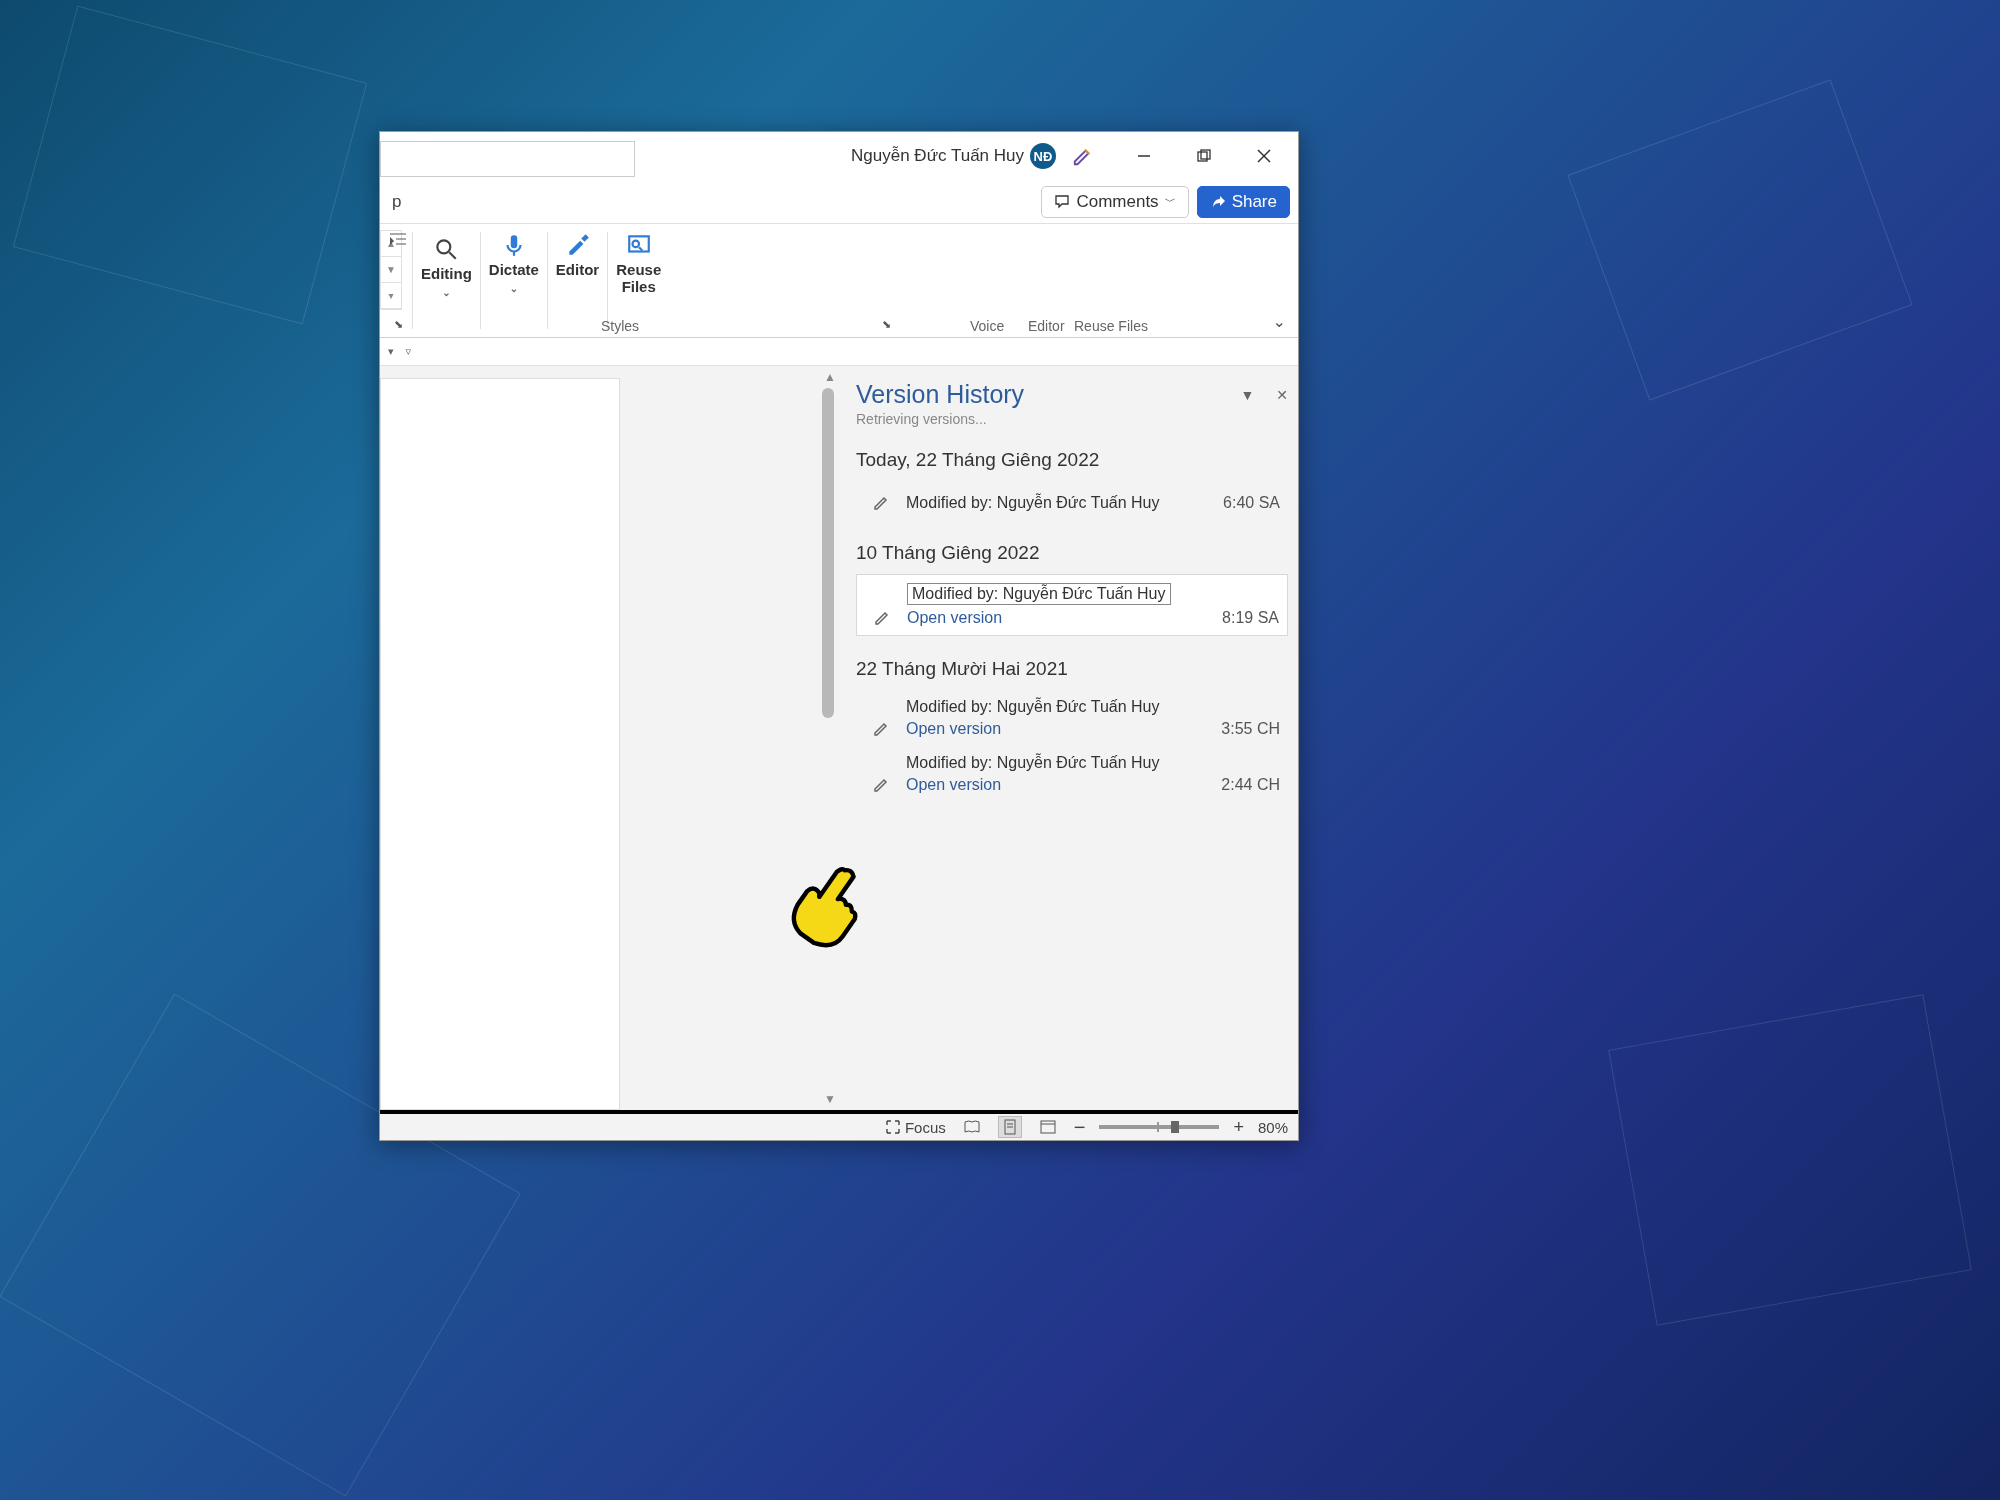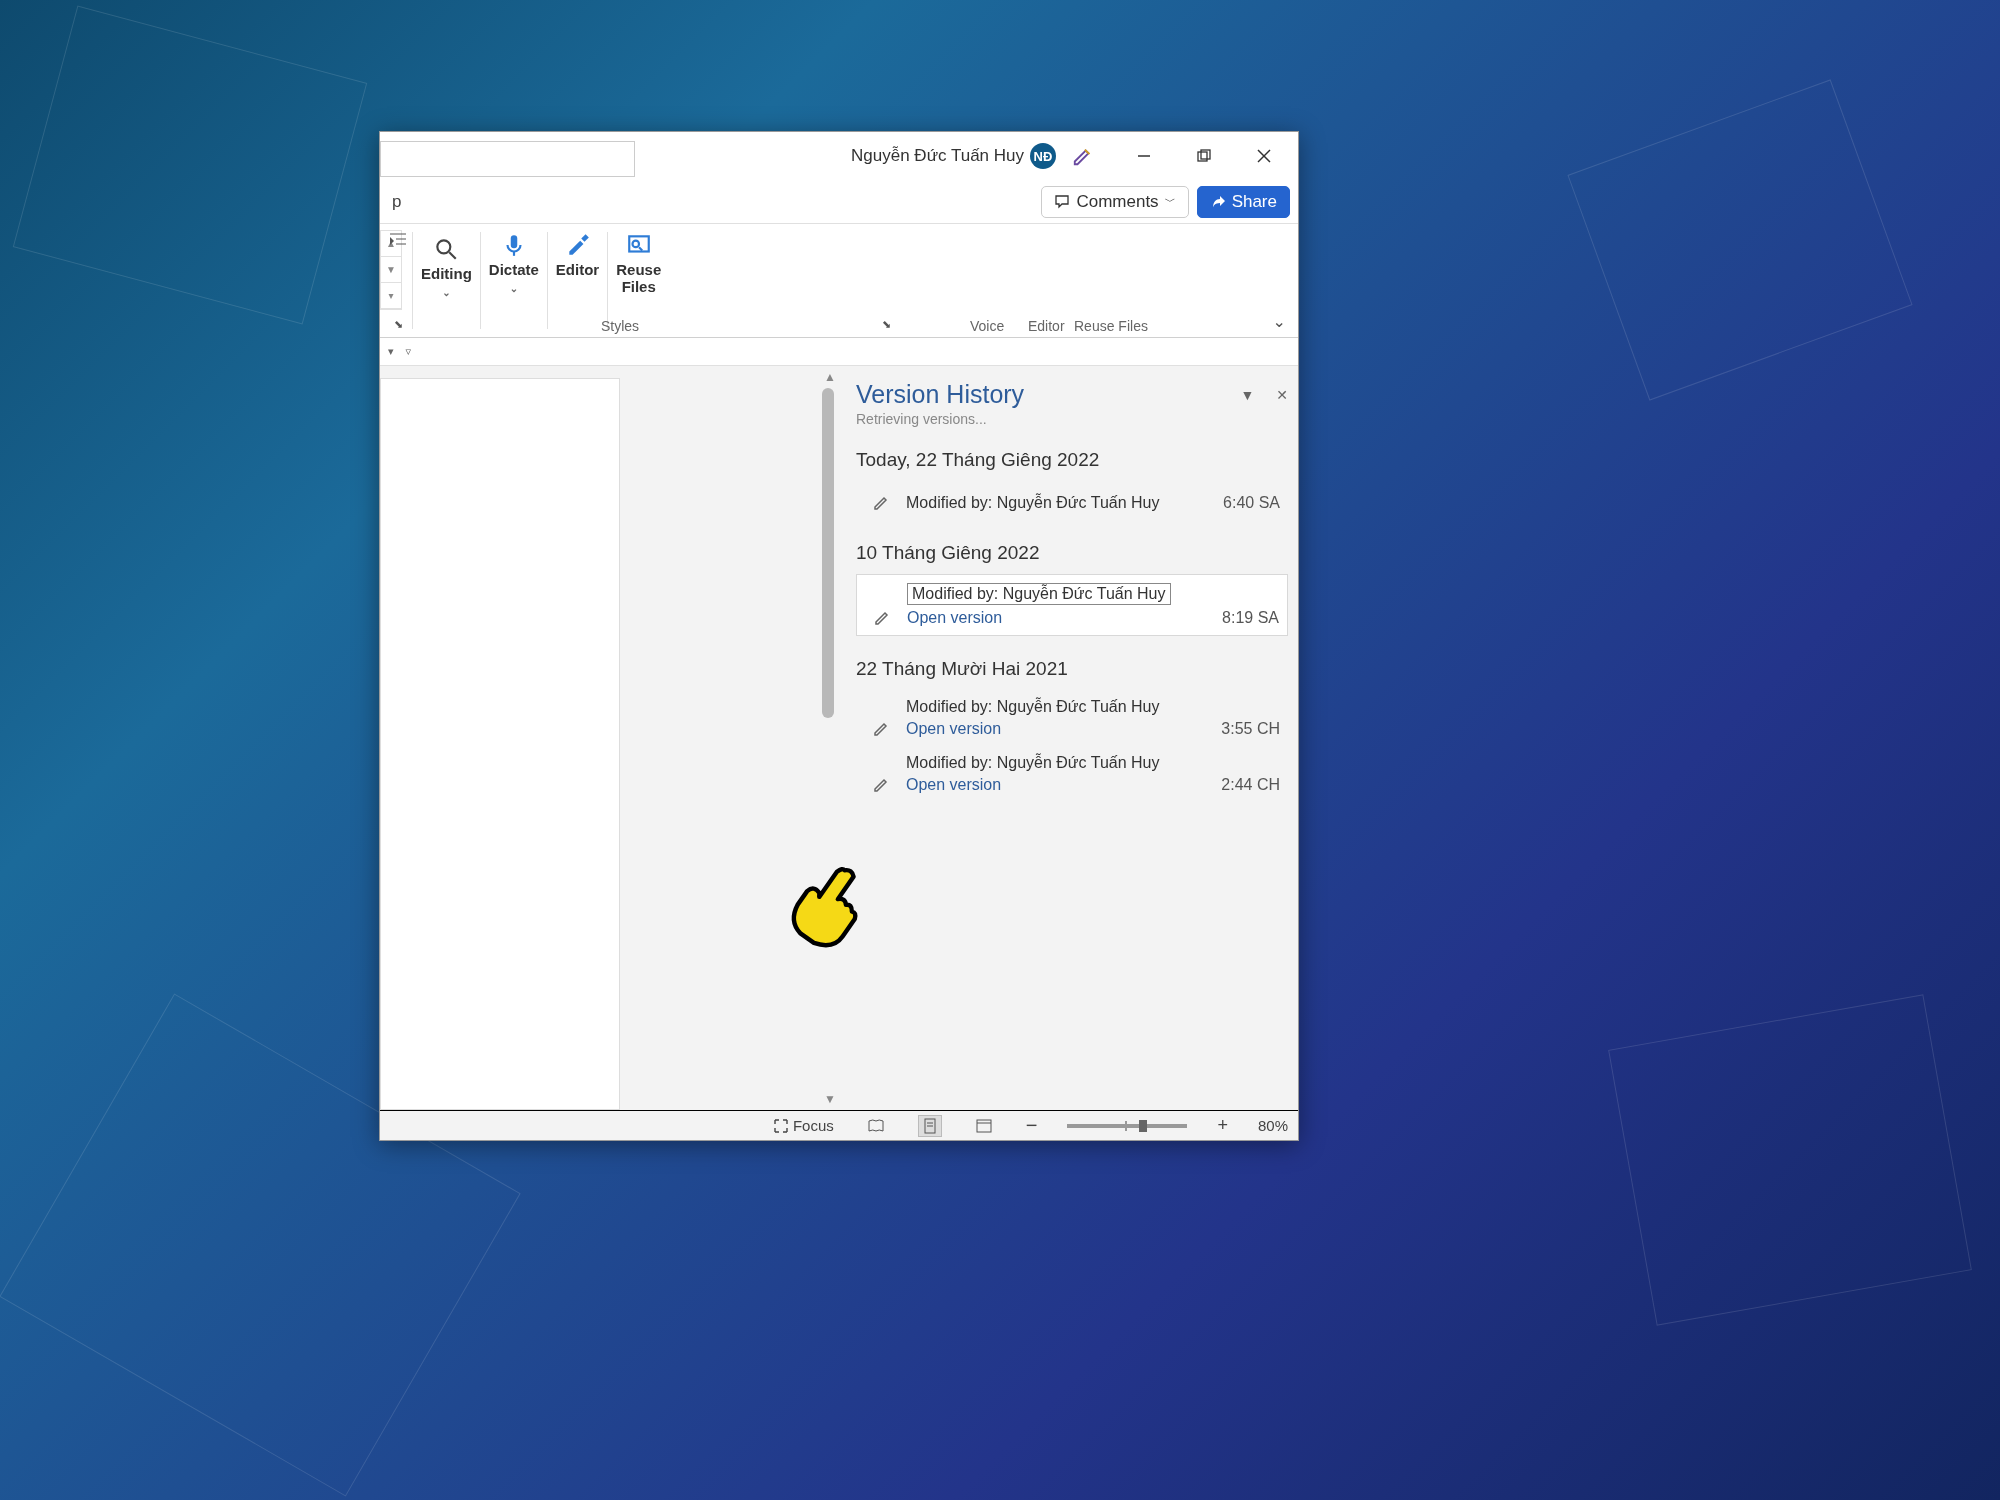--- a/index.html
+++ b/index.html
@@ -80,21 +80,21 @@
   .vitem { display: flex; align-items: flex-end; padding: 8px 8px 8px 16px; gap: 14px; }
   .vitem.selected { background: #fff; border: 1px solid #d8d8d8; }
   .vitem .pencil { width: 20px; height: 20px; margin-top: 3px; flex-shrink: 0; }
   .vitem .body { flex: 1; }
   .vitem .mod { font-size: 16px; color: #333; display: inline-block; }
   .vitem.selected .mod { border: 1px solid #888; padding: 1px 4px; }
   .vitem .open { font-size: 16px; color: #2e5c9a; margin-top: 4px; cursor: pointer; }
   .vitem .time { font-size: 16px; color: #555; margin-left: 8px; white-space: nowrap; }
 
   
-  .statusbar { height: 30px; background: #f3f3f3; border-top: 1px solid #000000; display: flex; align-items: center; justify-content: flex-end; padding: 0 10px; gap: 30px; font-size: 15px; color: #444; }
+  .statusbar { height: 30px; background: #f3f3f3; border-top: 4px solid #000000; display: flex; align-items: center; justify-content: flex-end; padding: 0 10px; gap: 14px; font-size: 15px; color: #444; }
   .sb-btn { display: flex; align-items: center; gap: 4px; }
   .sb-view { width: 24px; height: 22px; border: 1px solid transparent; display: flex; align-items: center; justify-content: center; }
   .sb-view.active { background: #ddd; border: 1px solid #bbb; }
   .zoom-slider { width: 120px; height: 4px; background: #999; position: relative; }
   .zoom-slider .knob { position: absolute; left: 72px; top: -4px; width: 8px; height: 12px; background: #666; }
   .zoom-slider .tick { position: absolute; left: 58px; top: -3px; width: 2px; height: 10px; background: #999; }
 
   
   .hand { position: absolute; left: 772px; top: 850px; width: 110px; height: 110px; }
 

